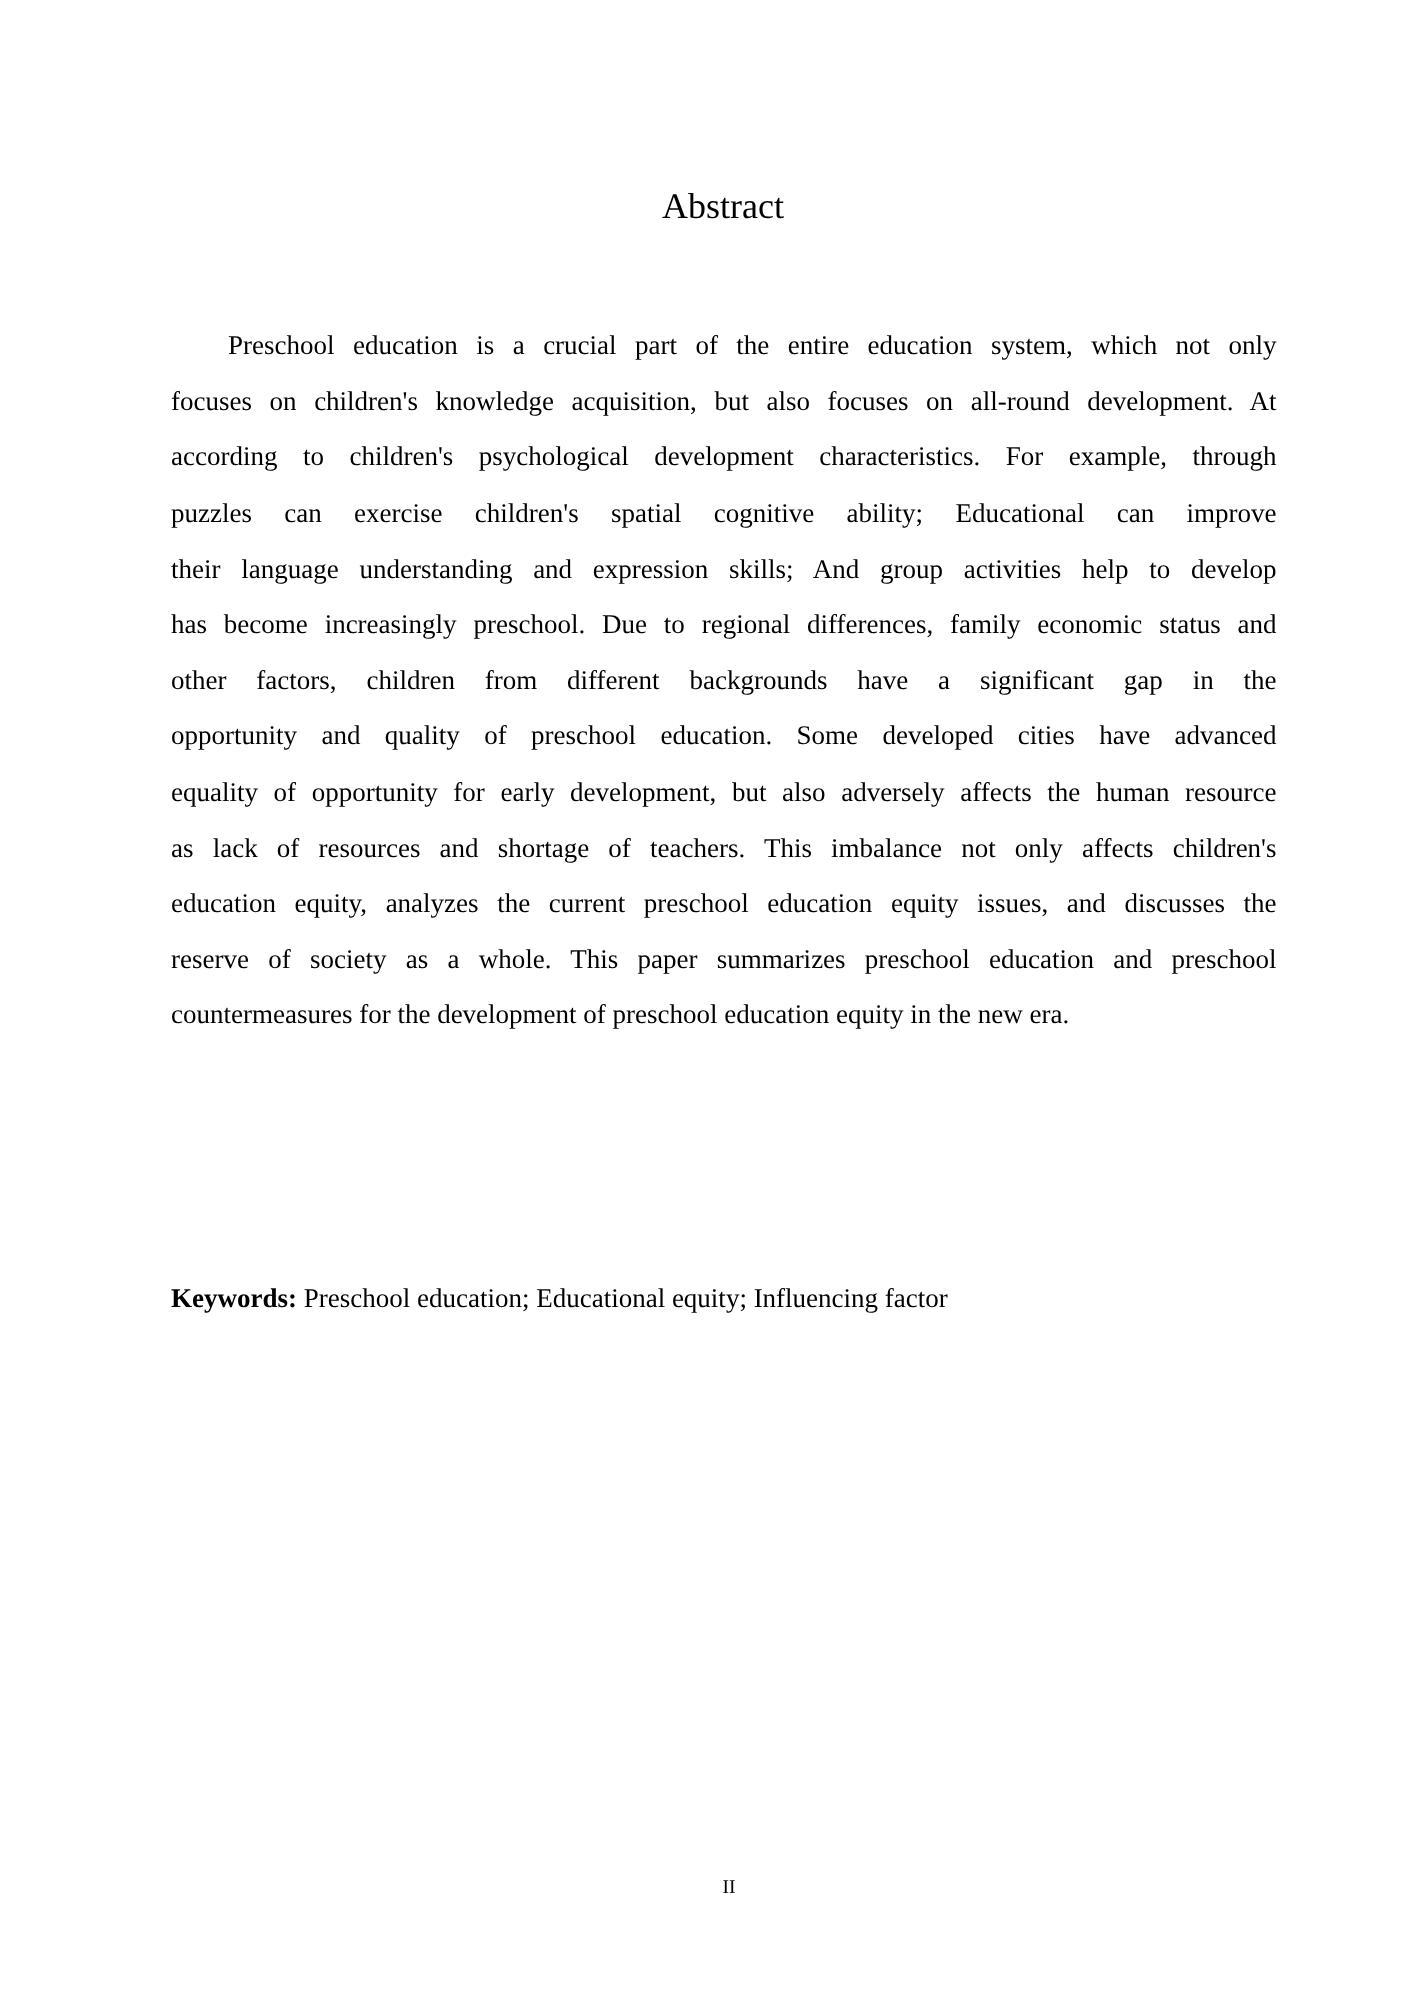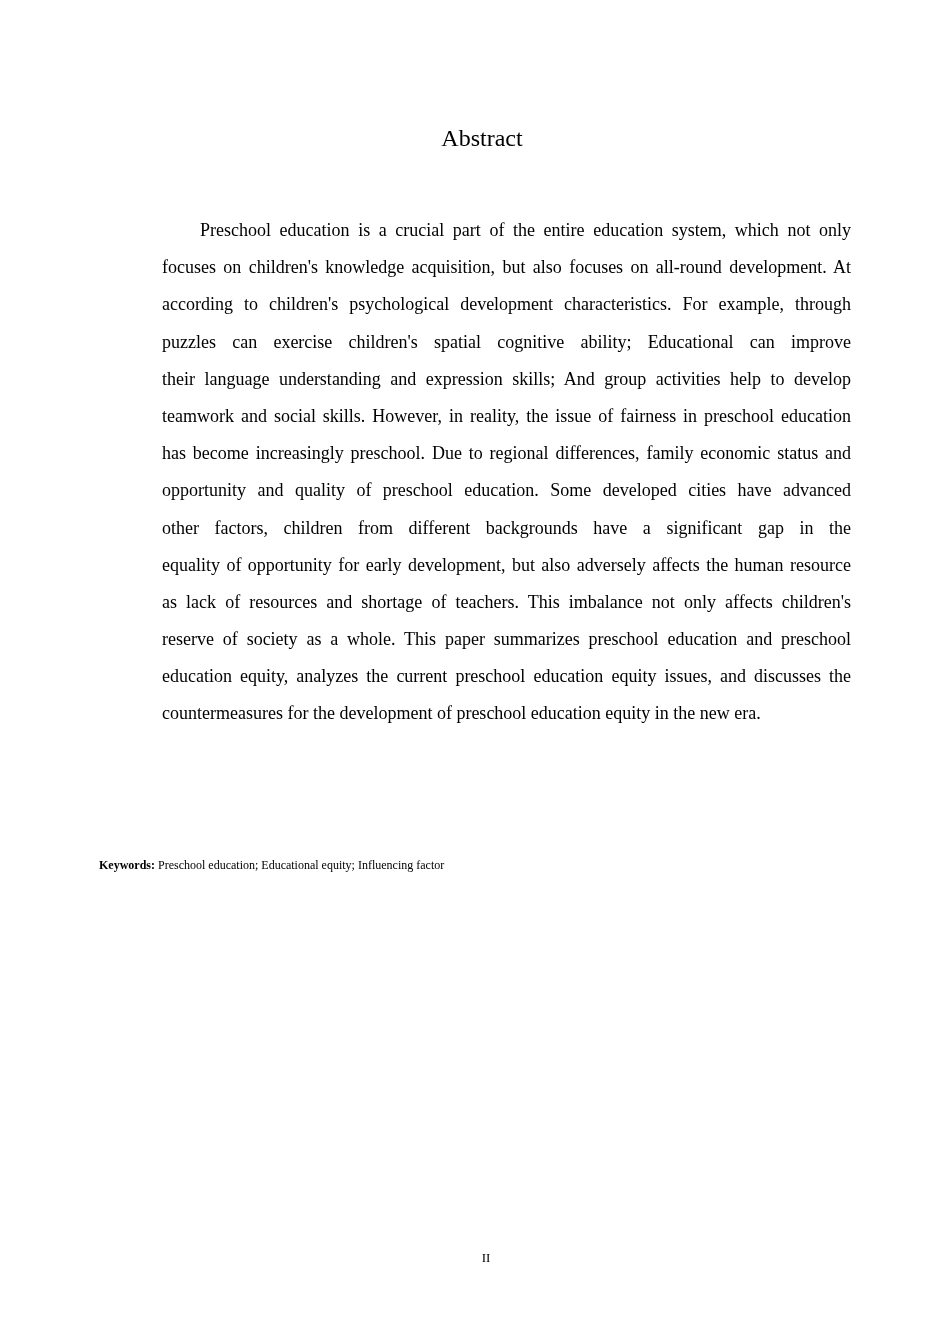--- a/index.html
+++ b/index.html
@@ -37,33 +37,32 @@
     width: 737px;
   }
   .abstract-line {
     display: block;
     height: 37.2px;
     font-size: 18px;
     line-height: 37.2px;
     text-align: justify;
     text-align-last: justify;
     white-space: nowrap;
-    margin-left: 48px;
   }
   .abstract-line.first {
     text-indent: 38px;
   }
   .abstract-line.last {
     text-align-last: left;
   }
   .keywords {
     position: absolute;
     top: 852px;
-    left: 99px;
-    font-size: 12px;
+    left: 114px;
+    font-size: 18px;
     line-height: 26px;
   }
   .keywords .kw-label {
     font-weight: bold;
   }
   .page-number {
     position: absolute;
     top: 1249px;
     left: 0;
     width: 972px;
@@ -77,28 +76,27 @@
 
 <div class="page">
   <div class="title">Abstract</div>
 
   <div class="abstract-body">
     <span class="abstract-line first">Preschool education is a crucial part of the entire education system, which not only</span>
     <span class="abstract-line">focuses on children's knowledge acquisition, but also focuses on all-round development. At</span>
     <span class="abstract-line">according to children's psychological development characteristics. For example, through</span>
     <span class="abstract-line">puzzles can exercise children's spatial cognitive ability; Educational can improve</span>
     <span class="abstract-line">their language understanding and expression skills; And group activities help to develop</span>
-    <span class="abstract-line">teamwork and social skills. However, in reality, the issue of fairness in preschool education</span>
     <span class="abstract-line">has become increasingly preschool. Due to regional differences, family economic status and</span>
+    <span class="abstract-line">other factors, children from different backgrounds have a significant gap in the</span>
     <span class="abstract-line">opportunity and quality of preschool education. Some developed cities have advanced</span>
-    <span class="abstract-line">other factors, children from different backgrounds have a significant gap in the</span>
     <span class="abstract-line">equality of opportunity for early development, but also adversely affects the human resource</span>
     <span class="abstract-line">as lack of resources and shortage of teachers. This imbalance not only affects children's</span>
+    <span class="abstract-line">education equity, analyzes the current preschool education equity issues, and discusses the</span>
     <span class="abstract-line">reserve of society as a whole. This paper summarizes preschool education and preschool</span>
-    <span class="abstract-line">education equity, analyzes the current preschool education equity issues, and discusses the</span>
     <span class="abstract-line last">countermeasures for the development of preschool education equity in the new era.</span>
   </div>
 
   <div class="keywords">
     <span class="kw-label">Keywords:</span><span> Preschool education; Educational equity; Influencing factor</span>
   </div>
 
   <div class="page-number">II</div>
 </div>
 

